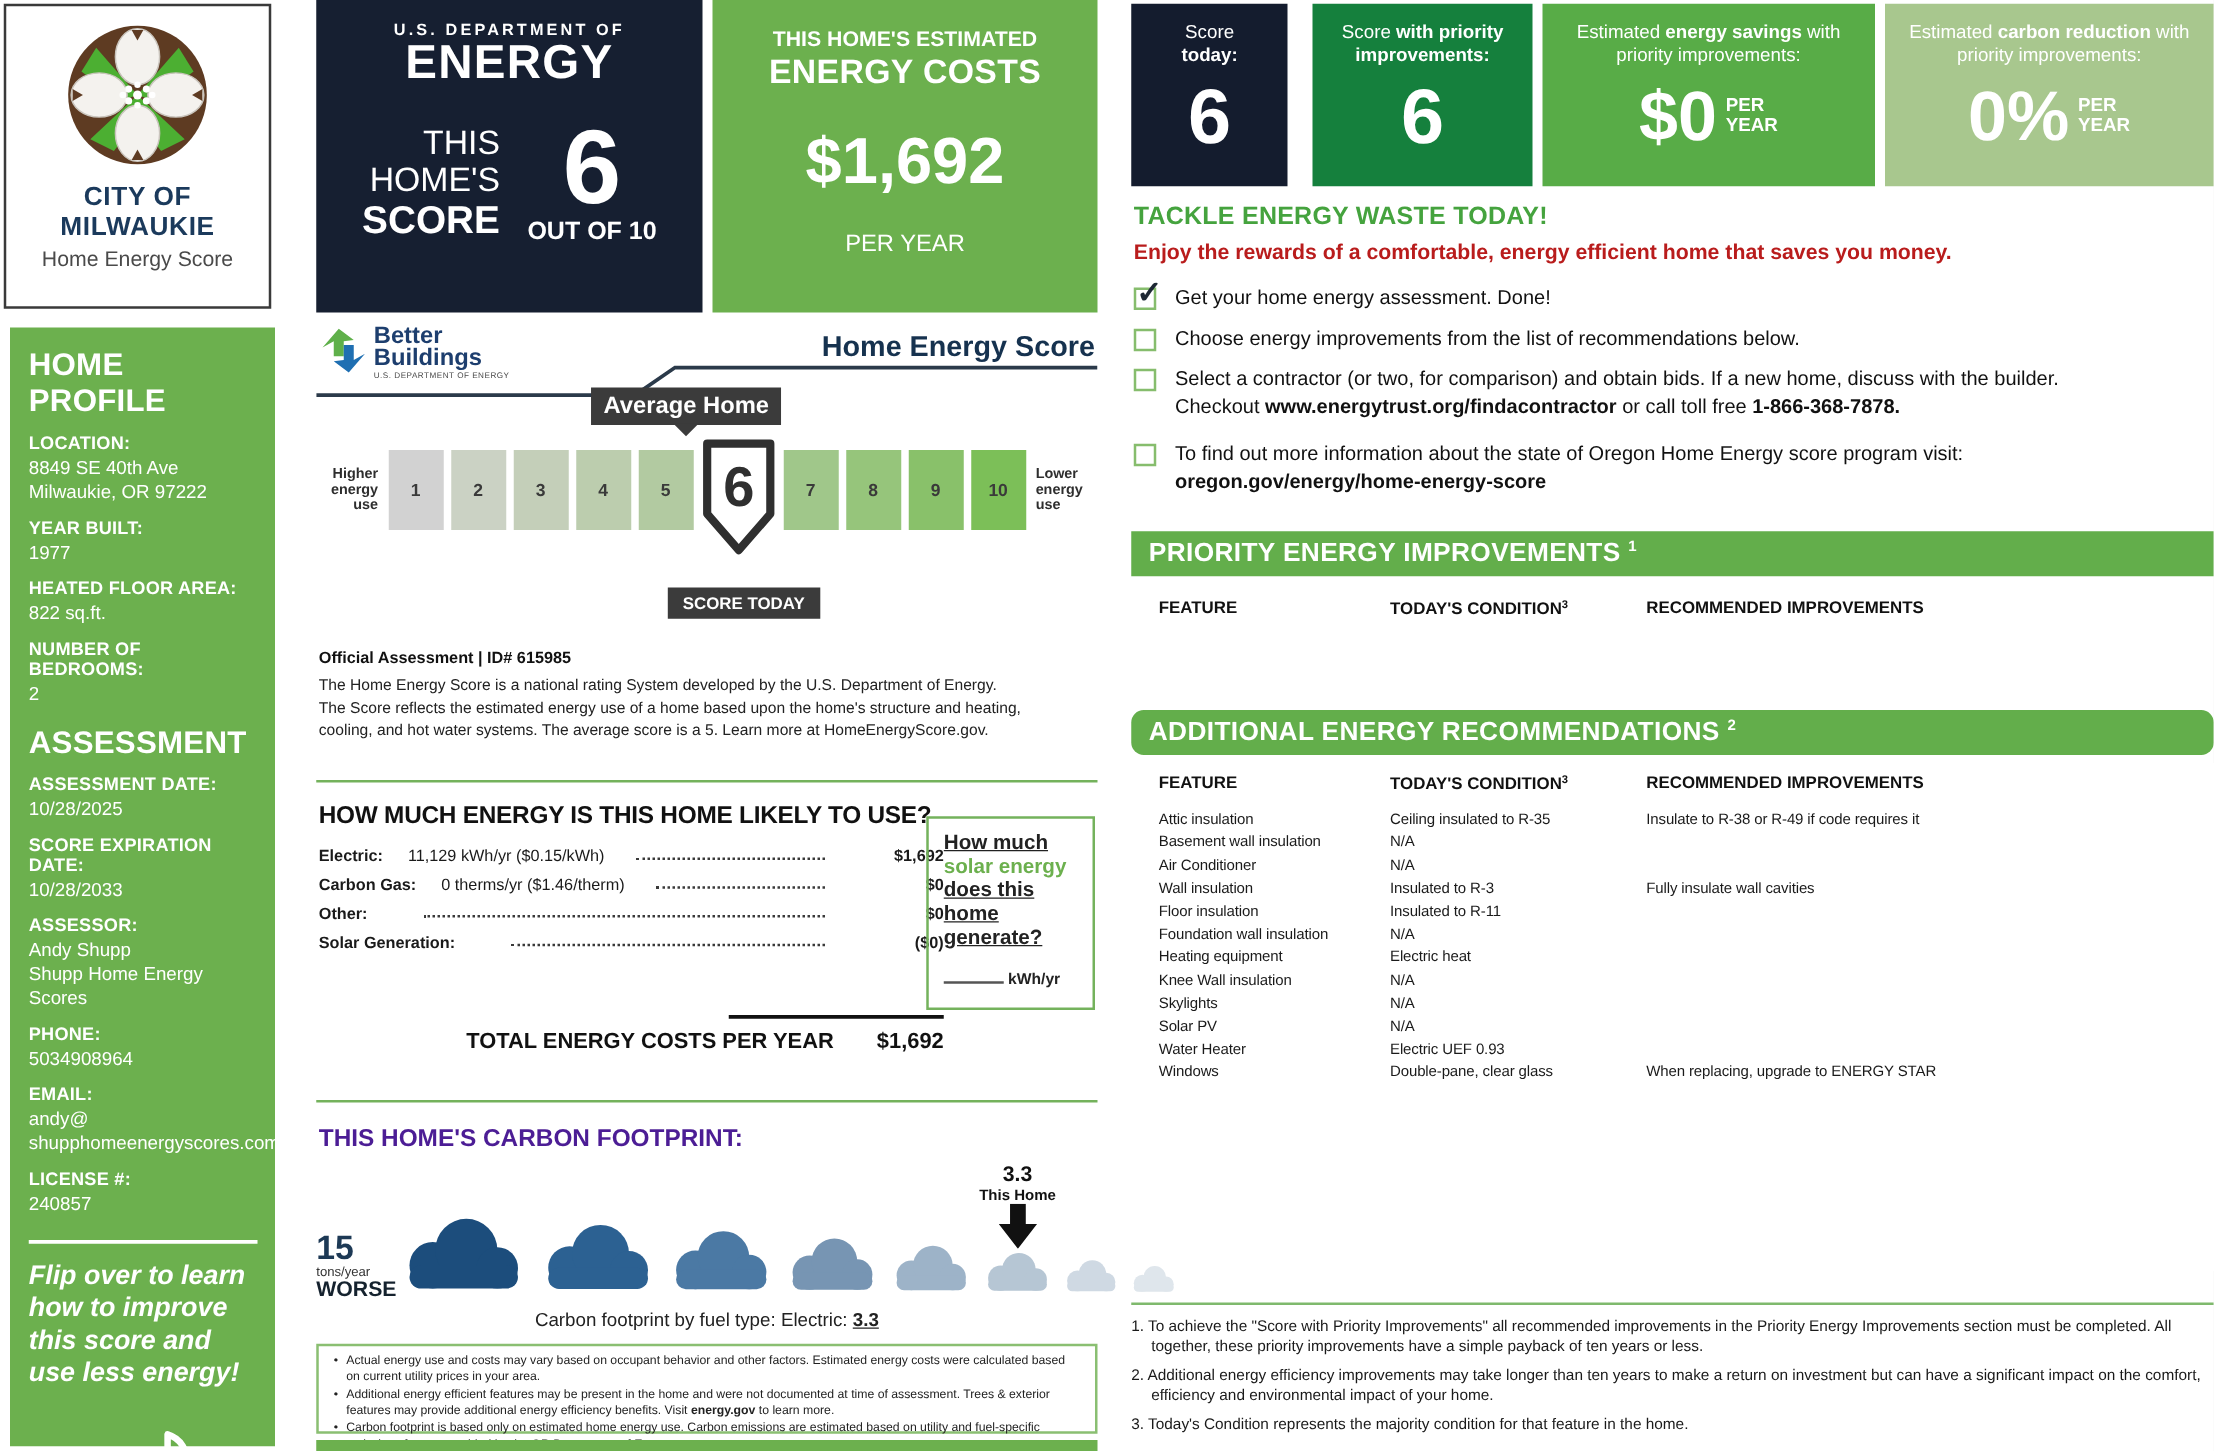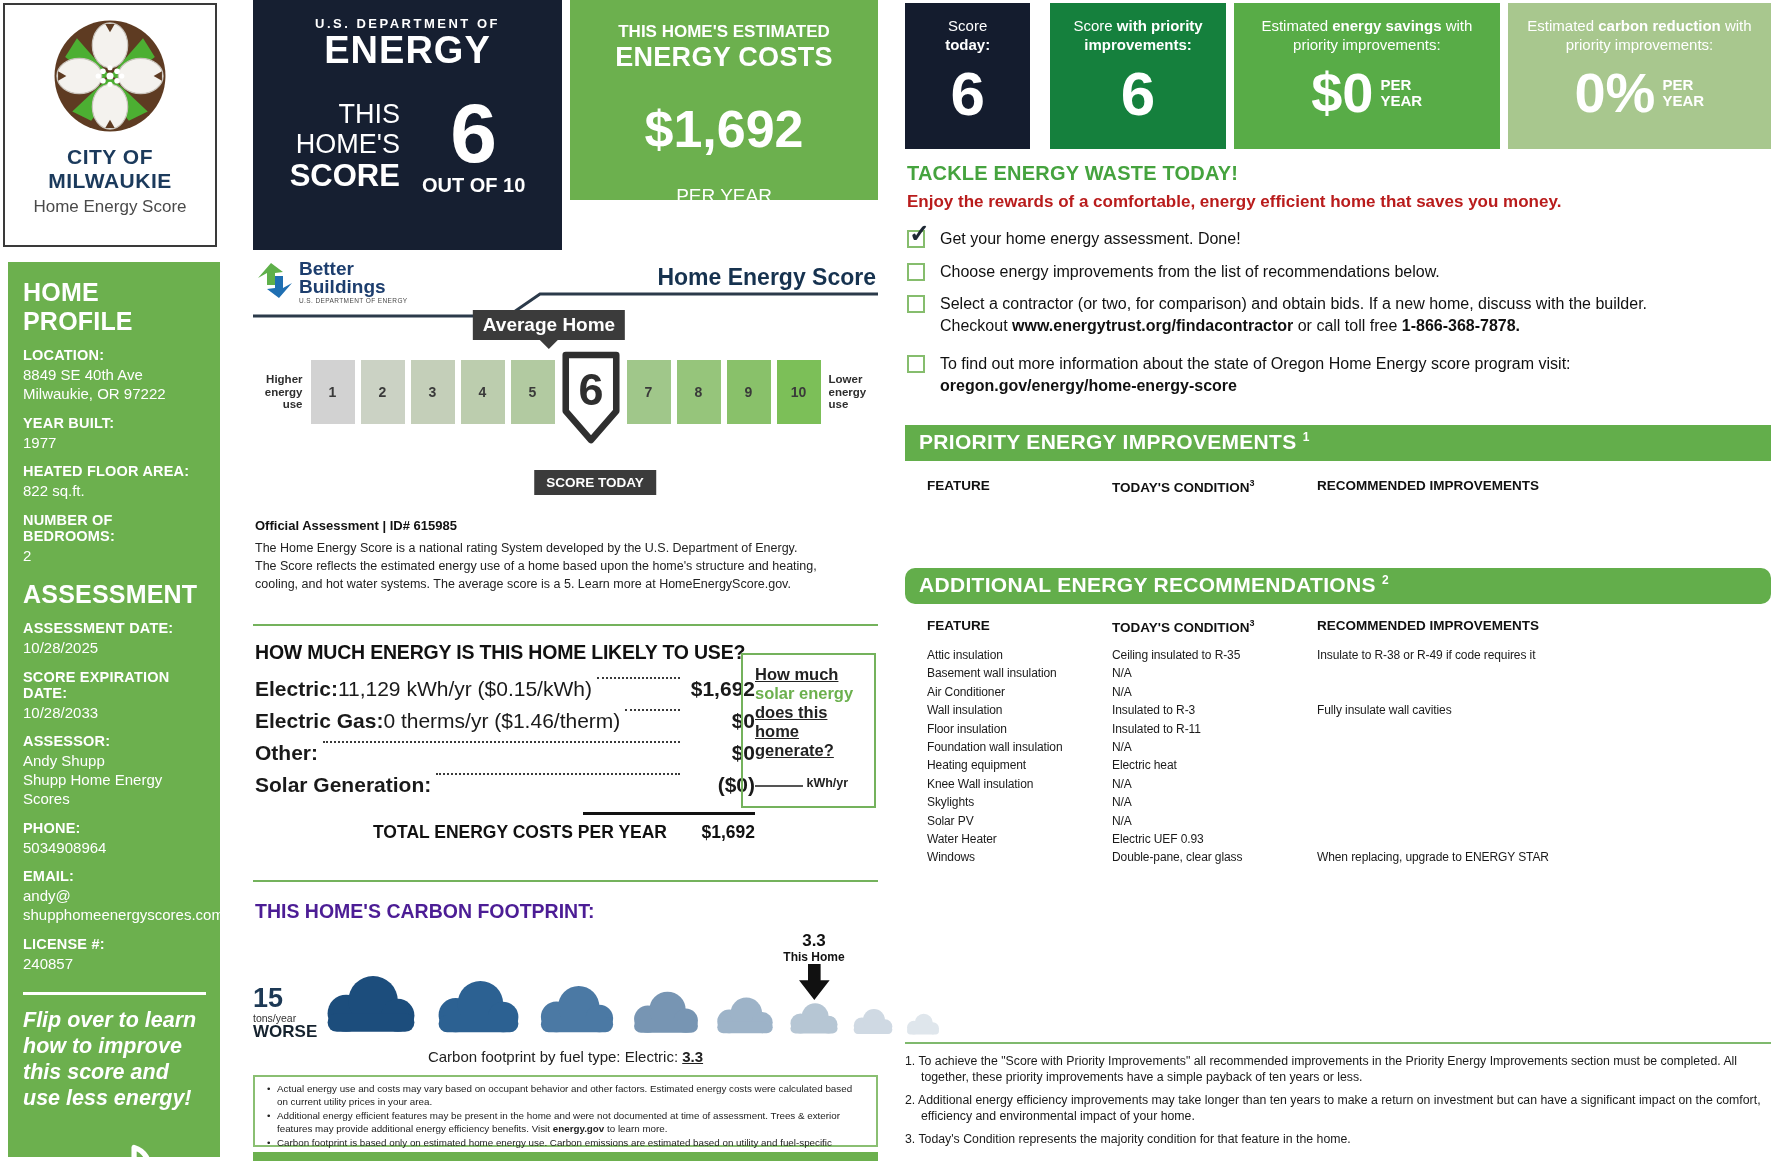--- a/index.html
+++ b/index.html
@@ -26,21 +26,21 @@
   .doe-box { position:absolute; left:0; top:0; width:309px; height:250px; background:#161f31; color:#fff; text-align:center; padding-top:16px; }
   .doe-dept { font-size:13px; font-weight:bold; letter-spacing:2.5px; }
   .doe-energy { font-size:38px; font-weight:bold; letter-spacing:1px; margin-top:-2px; }
   .doe-row { display:flex; justify-content:center; align-items:center; gap:22px; margin-top:24px; }
   .doe-this { text-align:right; font-size:27px; line-height:1.08; }
   .doe-this .sc { font-weight:bold; font-size:31px; }
   .doe-score-col { text-align:center; }
   .doe-score { font-size:84px; font-weight:bold; line-height:0.9; }
   .doe-outof { font-size:20px; font-weight:bold; margin-top:2px; }
 
-  .costs-box { position:absolute; left:317px; top:0; width:308px; height:200px; background:#6cb04e; color:#fff; text-align:center; padding-top:22px; }
+  .costs-box { position:absolute; left:317px; top:0; width:308px; height:250px; background:#6cb04e; color:#fff; text-align:center; padding-top:22px; }
   .costs-l1 { font-size:17px; font-weight:bold; }
   .costs-l2 { font-size:27px; font-weight:bold; letter-spacing:0.3px; }
   .costs-val { font-size:52px; font-weight:bold; margin-top:26px; }
   .costs-per { font-size:19px; margin-top:26px; }
 
   .bb-header { position:absolute; left:0; top:258px; width:625px; height:66px; }
   .bb-logo { position:absolute; left:4px; top:2px; display:flex; gap:6px; }
   .bb-text { color:#1d3e6e; font-weight:bold; font-size:19px; line-height:0.95; }
   .bb-sub { font-size:6.5px; color:#4a4a4a; font-weight:normal; letter-spacing:0.4px; margin-top:2px; }
   .hes-title { position:absolute; right:2px; top:6px; font-size:23px; font-weight:bold; color:#16324f; }
@@ -58,21 +58,21 @@
   .avg-tag { position:absolute; left:296px; top:0; transform:translateX(-50%); background:#3b3b3b; color:#fff; font-size:19px; font-weight:bold; padding:4px 10px; white-space:nowrap; }
   .avg-tag::after { content:""; position:absolute; left:50%; bottom:-9px; transform:translateX(-50%); border:10px solid transparent; border-top-color:#3b3b3b; border-bottom:none; }
   .today-tag { position:absolute; left:342px; top:160px; transform:translateX(-50%); background:#3b3b3b; color:#fff; font-size:13.5px; font-weight:bold; padding:5px 12px; white-space:nowrap; }
 
   .assess-meta { position:absolute; left:2px; top:518px; font-size:13px; font-weight:bold; color:#111; }
   .about-text { position:absolute; left:2px; top:540px; width:566px; font-size:12.5px; line-height:1.42; color:#222; }
 
   .divider1 { position:absolute; left:0; top:624px; width:625px; border-top:2px solid #74b25c; }
   .energy-heading { position:absolute; left:2px; top:641px; font-size:19.5px; font-weight:bold; color:#111; letter-spacing:-0.2px; }
   .energy-rows { position:absolute; left:2px; top:677px; width:500px; }
-  .erow { display:flex; align-items:flex-start; font-size:21px; margin-bottom:8px; }
+  .erow { display:flex; align-items:flex-end; font-size:13px; margin-bottom:8px;gap:20px; }
   .elabel { font-weight:bold; white-space:nowrap; }
   .edetail { white-space:nowrap; }
   .dots { flex:1; border-bottom:2.5px dotted #3a3a3a; margin:0 5px 4px 5px; min-width:20px; }
   .eval { width:70px; text-align:right; font-weight:bold; white-space:nowrap; }
   .total-rule { position:absolute; left:330px; top:812px; width:172px; border-top:3px solid #111; }
   .total-row { position:absolute; left:120px; top:822px; width:382px; display:flex; justify-content:space-between; font-size:17.5px; font-weight:bold; color:#111; }
 
   .solar-box { position:absolute; left:488px; top:653px; width:135px; height:155px; border:2px solid #74b25c; padding:10px 8px 8px 12px; }
   .solar-box .s1 { font-size:16.5px; font-weight:bold; color:#222; line-height:1.15;text-decoration:underline; }
   .solar-box .s2 { font-size:16.5px; font-weight:bold; color:#6cb04e; line-height:1.15; }
@@ -318,21 +318,21 @@
     <div class="divider1"></div>
     <div class="energy-heading">HOW MUCH ENERGY IS THIS HOME LIKELY TO USE?</div>
     <div class="energy-rows" id="energy-rows">
         <div class="erow">
           <span class="elabel">Electric:</span>
           <span class="edetail"> 11,129 kWh/yr ($0.15/kWh)</span>
           <div class="dots"></div>
           <span class="eval">$1,692</span>
         </div>
         <div class="erow">
-          <span class="elabel">Electric Gas:</span>
+          <span class="elabel">Carbon Gas:</span>
           <span class="edetail"> 0 therms/yr ($1.46/therm)</span>
           <div class="dots"></div>
           <span class="eval">$0</span>
         </div>
         <div class="erow">
           <span class="elabel">Other:</span>
           <span class="edetail"></span>
           <div class="dots"></div>
           <span class="eval">$0</span>
         </div>

